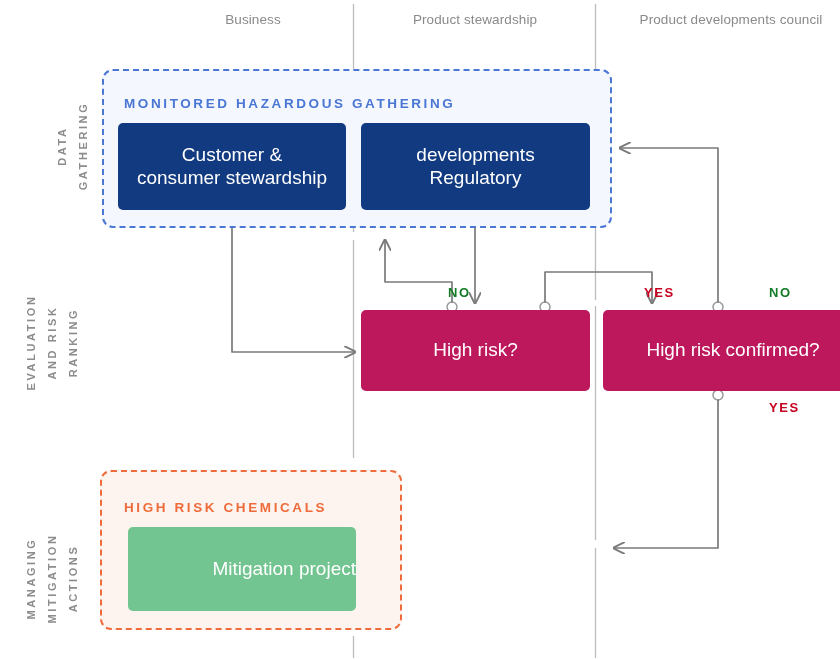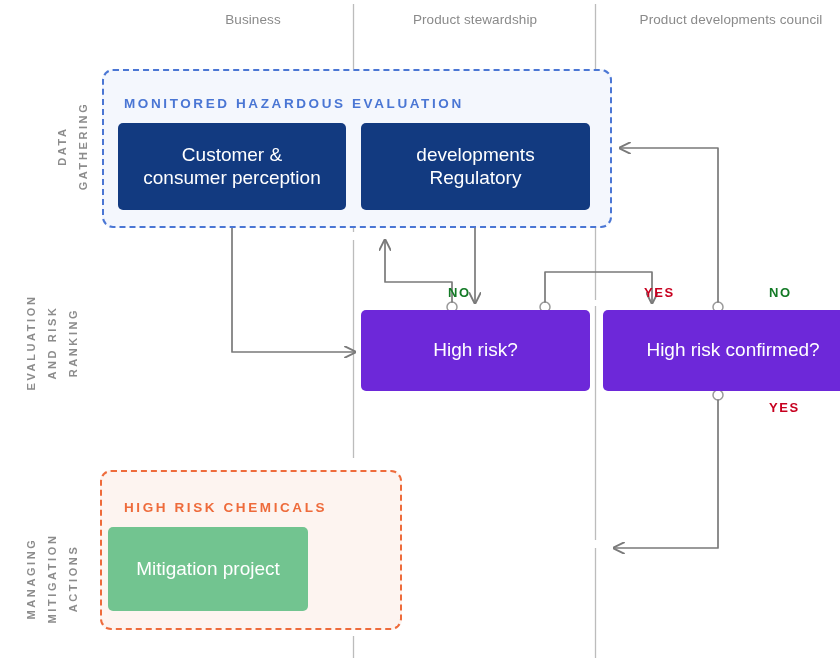--- a/index.html
+++ b/index.html
@@ -77,21 +77,21 @@
     text-align: center;
     color: #ffffff;
     box-sizing: border-box;
     line-height: 1.2;
   }
   .node-blue {
     background: #123a80;
     font-size: 19px;
   }
   .node-orange {
-    background: #6d28d9;
+    background: #be185d;
     font-size: 19px;
   }
   .node-green {
     background: #72c490;
     font-size: 19px;
   }
   .edge-label {
     position: absolute;
     font-size: 13px;
     font-weight: bold;
@@ -160,26 +160,26 @@
     <div>RANKING</div>
   </div>
 
   <div class="phase-label" style="left:-23px; top:547px; width:150px;">
     <div>MANAGING</div>
     <div>MITIGATION</div>
     <div>ACTIONS</div>
   </div>
 
   <div class="group-box group-blue" style="left:102px; top:69px; width:510px; height:159px;"></div>
-  <div class="group-title group-title-blue" style="left:124px; top:96px;">MONITORED HAZARDOUS EVALUATION</div>
+  <div class="group-title group-title-blue" style="left:124px; top:96px;">MONITORED HAZARDOUS GATHERING</div>
 
   <div class="node node-blue" style="left:118px; top:123px; width:228px; height:87px;">
     <div>
       <div>Customer &amp;</div>
-      <div>consumer perception</div>
+      <div>consumer stewardship</div>
     </div>
   </div>
 
   <div class="node node-blue" style="left:361px; top:123px; width:229px; height:87px;">
     <div>
       <div>developments</div>
       <div>Regulatory</div>
     </div>
   </div>
 
@@ -192,17 +192,17 @@
   </div>
 
   <div class="edge-label lbl-no" style="left:408px; top:285px;">NO</div>
   <div class="edge-label lbl-yes" style="left:604px; top:285px;">YES</div>
   <div class="edge-label lbl-no" style="left:729px; top:285px;">NO</div>
   <div class="edge-label lbl-yes" style="left:729px; top:400px;">YES</div>
 
   <div class="group-box group-orange" style="left:100px; top:470px; width:302px; height:160px;"></div>
   <div class="group-title group-title-orange" style="left:124px; top:500px;">HIGH RISK CHEMICALS</div>
 
-  <div class="node node-green" style="left:108px; top:527px; width:200px; height:84px;">
+  <div class="node node-green" style="left:128px; top:527px; width:228px; height:84px;justify-content:flex-end;">
     <span>Mitigation project</span>
   </div>
 
 </div>
 
 </body></html>

